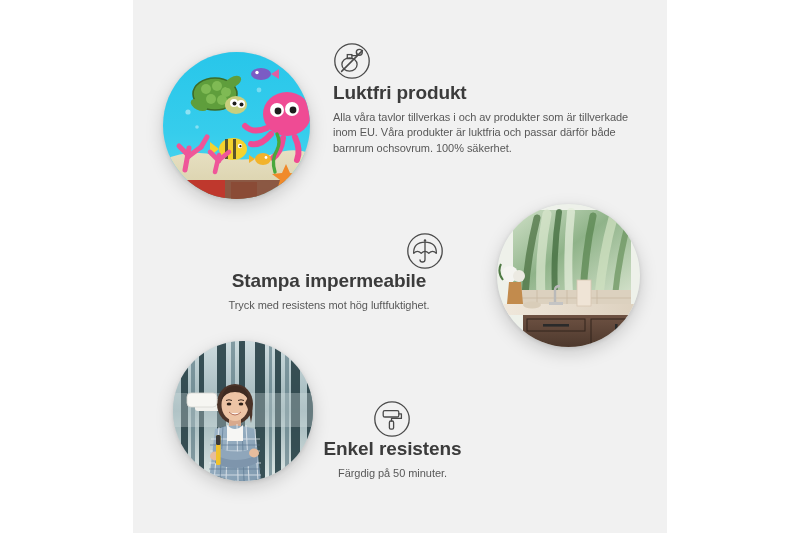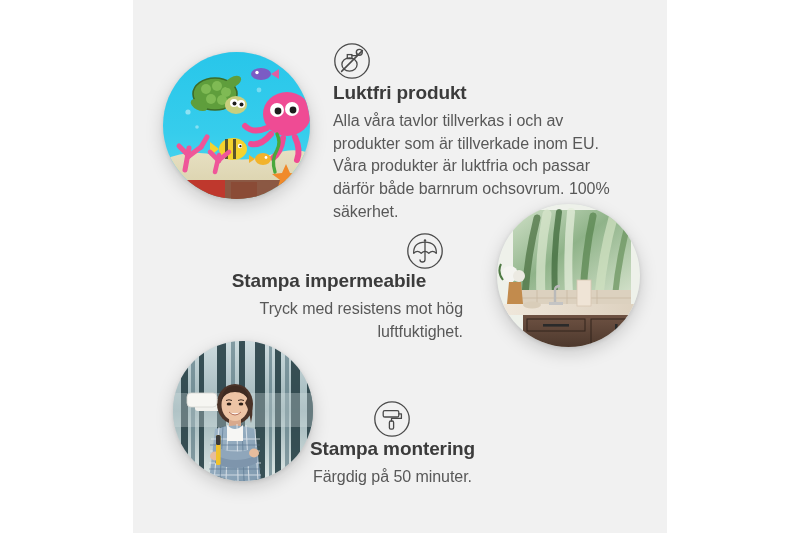--- a/index.html
+++ b/index.html
@@ -45,21 +45,21 @@
   .feature-title {
     font-size: 19px;
     font-weight: bold;
     color: #3b3b3b;
     margin: 0 0 5px 0;
     letter-spacing: -0.1px;
     line-height: 1.2;
   }
 
   .feature-body {
-    font-size: 16px;
+    font-size: 11px;
     color: #585858;
     margin: 0;
     line-height: 1.42;
     letter-spacing: -0.05px;
   }
 
   
   .icon-badge {
     position: absolute;
     width: 38px;
@@ -90,21 +90,21 @@
   #block-odourfree  { left: 333px; top: 42px; }
   #block-odourfree .icon-badge { left: 0; top: 0; }
   #block-odourfree .feature-text { left: 0; top: 40px; width: 300px; }
 
   
   #photo-bathroom { left: 497px; top: 204px; width: 143px; height: 143px; }
   #block-waterproof { left: 195px; top: 232px; width: 268px; }
   #block-waterproof .icon-badge { left: 211px; top: 0; }
   #block-waterproof .feature-text { left: 0; top: 38px; width: 268px; text-align: center; }
   #block-waterproof .feature-title { }
-  #block-waterproof .feature-body  { text-align: right; }
+  #block-waterproof .feature-body  { text-align: center; }
 
   
   #photo-painter { left: 173px; top: 341px; width: 140px; height: 140px; }
   #block-easyfit { left: 280px; top: 400px; width: 225px; }
   #block-easyfit .icon-badge { left: 93px; top: 0; }
   #block-easyfit .feature-text { left: 0; top: 38px; width: 225px; text-align: center; }
   #block-easyfit .feature-title { text-align: center; }
   #block-easyfit .feature-body  { text-align: center; }
 </style>
 </head>
@@ -413,18 +413,18 @@
         <circle cx="19" cy="19" r="17.2" fill="none" stroke="#4a4a4a" stroke-width="1.3"></circle>
 
         <rect x="10.2" y="10.6" width="15.6" height="6.4" rx="1.6" fill="none" stroke="#4a4a4a" stroke-width="1.3"></rect>
 
         <path d="M25.8 13.8 L28.4 13.8 L28.4 18.4 L18.5 18.4 L18.5 21.0" fill="none" stroke="#4a4a4a" stroke-width="1.3" stroke-linecap="round" stroke-linejoin="round"></path>
 
         <rect x="16.4" y="21.0" width="4.2" height="8.2" rx="1.4" fill="none" stroke="#4a4a4a" stroke-width="1.3"></rect>
       </svg>
     </span>
     <div class="feature-text">
-      <h3 class="feature-title">Stampa montering</h3>
+      <h3 class="feature-title">Enkel resistens</h3>
       <p class="feature-body">Färgdig på 50 minuter.</p>
     </div>
   </div>
 
 </div>
 
 </body></html>

